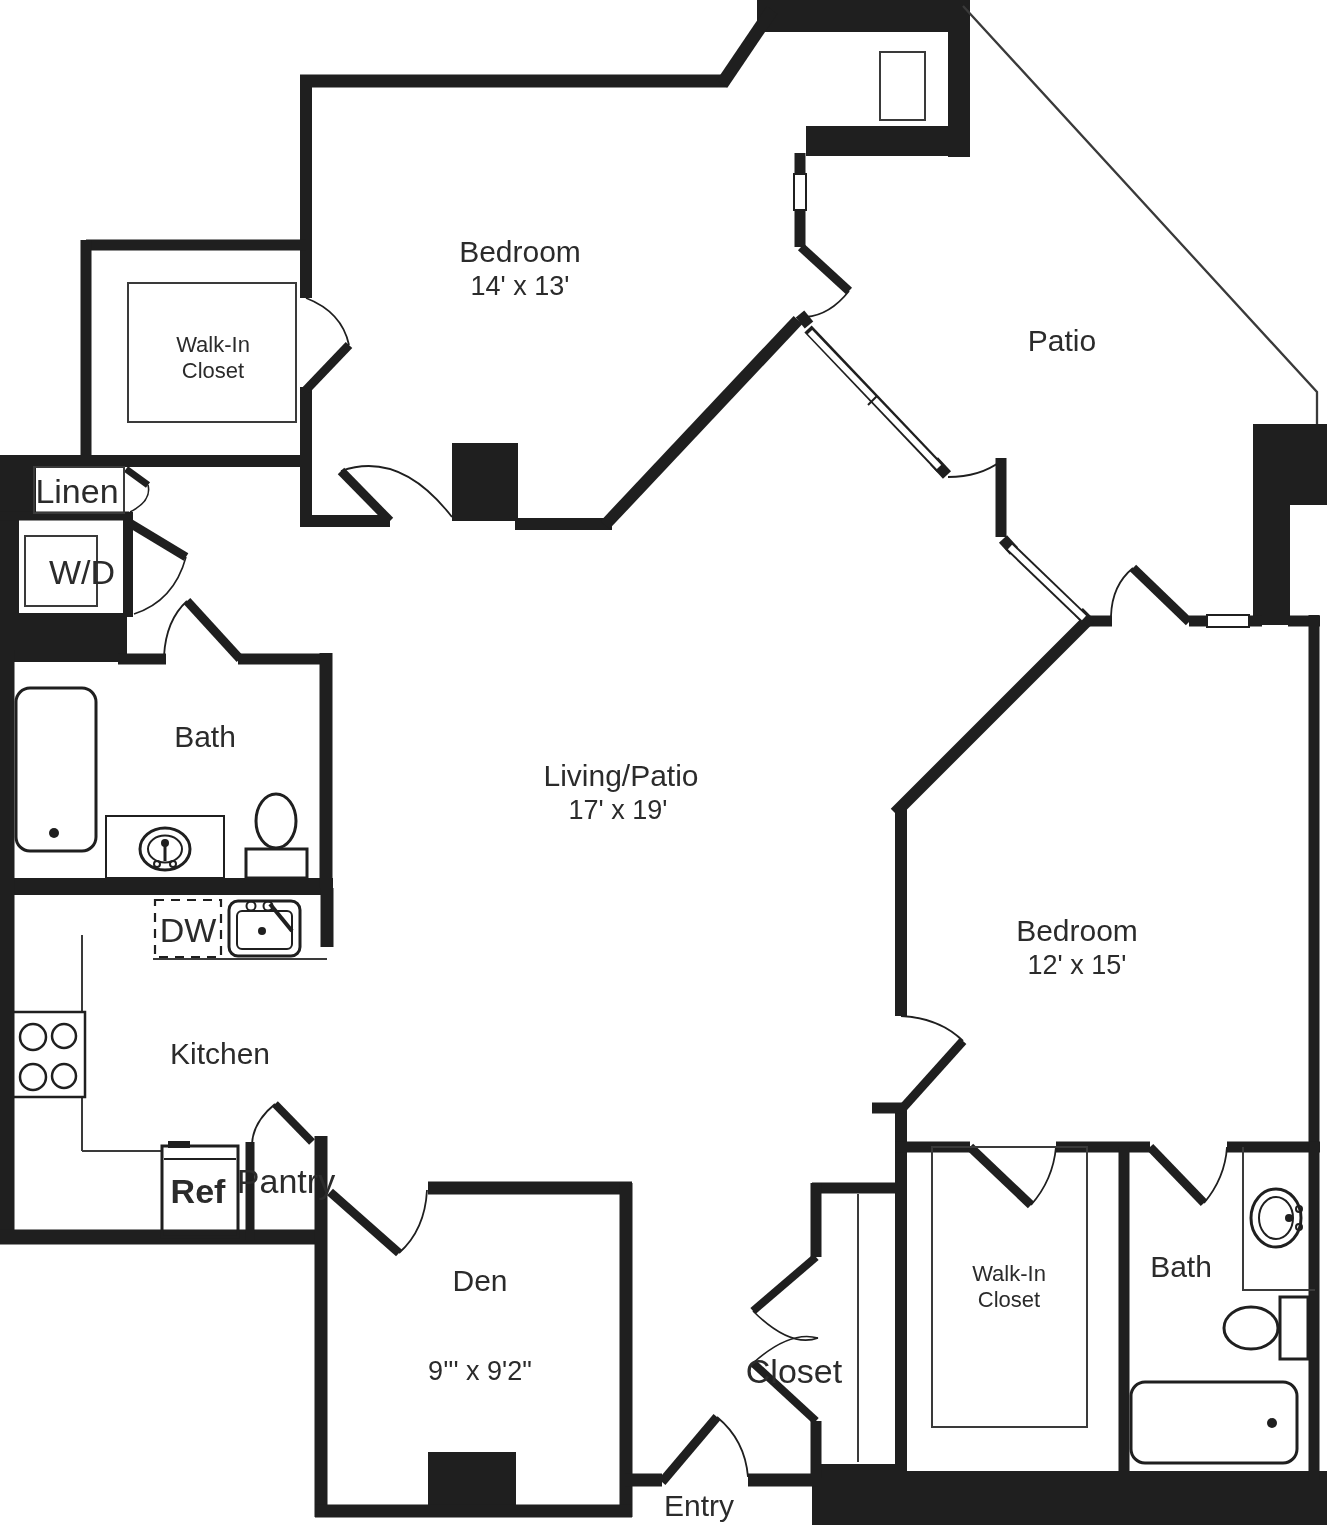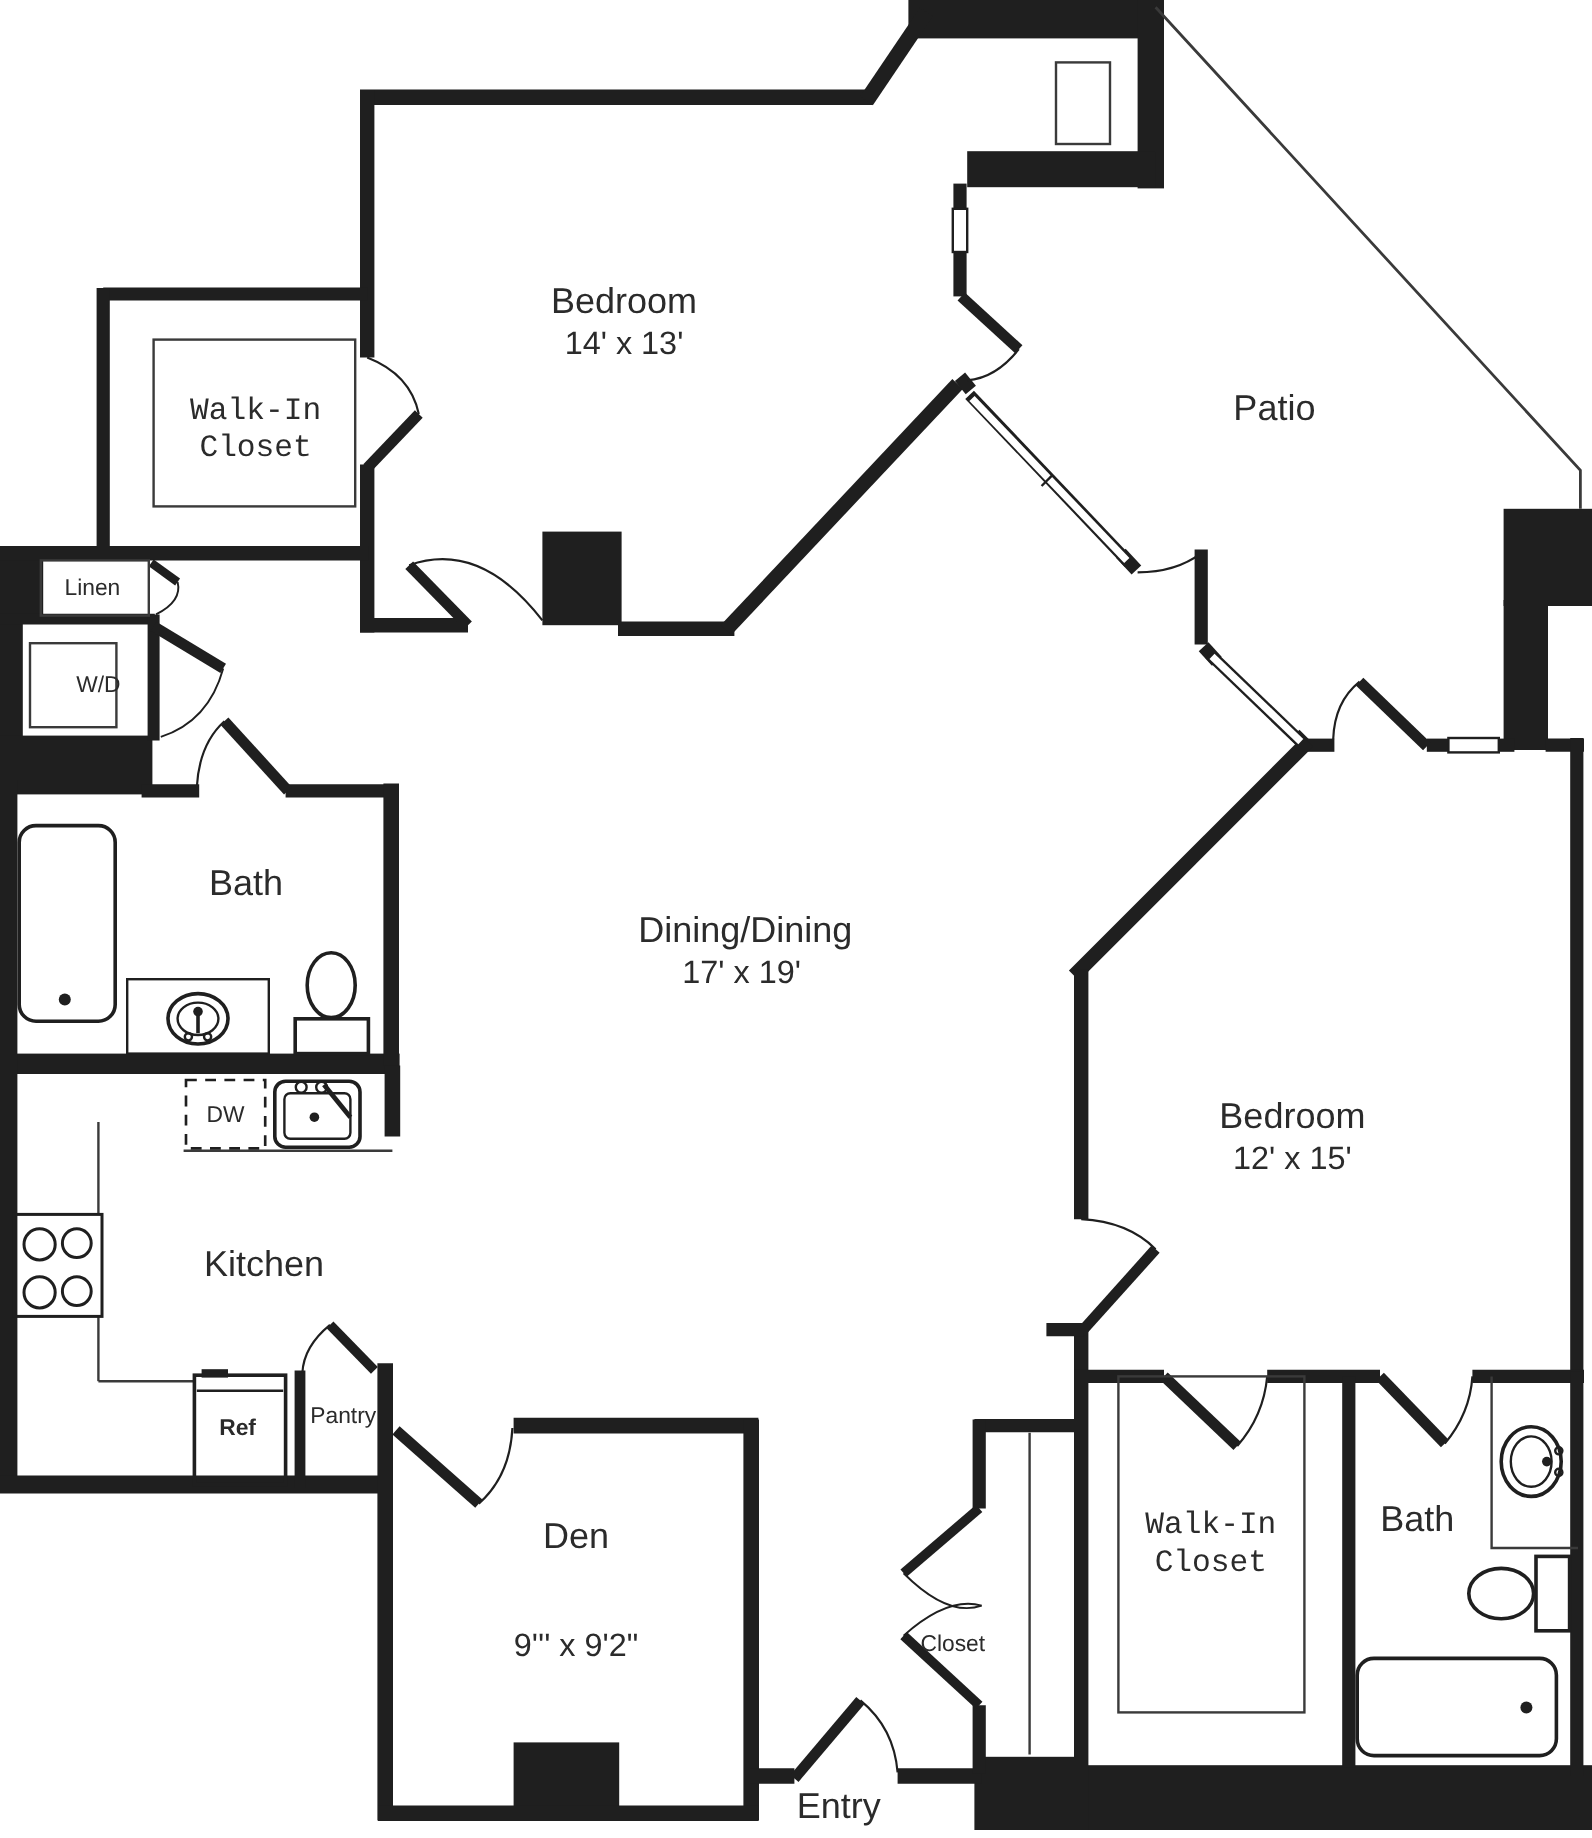--- a/index.html
+++ b/index.html
@@ -3,22 +3,22 @@
 <meta charset="utf-8">
 <style>
   html,body{margin:0;padding:0;background:#ffffff;}
   #stage{position:relative;width:1327px;height:1532px;background:#ffffff;overflow:hidden;
          font-family:"Liberation Sans", sans-serif;color:#2b2b2b;}
   #plan-svg{position:absolute;left:0;top:0;}
   .lbl{position:absolute;transform:translate(-50%,-50%);text-align:center;white-space:nowrap;
        color:#2b2b2b;line-height:1.2;}
   .room-name{font-size:30px;}
   .room-dims{font-size:27px;}
-  .small-lbl{font-size:19px;}
-  .wrap2{white-space:normal;width:130px;font-size:26px;font-family:Liberation Mono, monospace;}
+  .small-lbl{font-size:34px;}
+  .wrap2{white-space:normal;width:130px;font-size:22px;}
 </style>
 </head>
 <body>
 
 <div id="stage">
 
   <svg id="plan-svg" width="1327" height="1532" viewBox="0 0 1327 1532">
 
     <g fill="#1f1f1f" stroke="none">
       <rect x="757" y="0" width="206" height="32"></rect>
@@ -224,21 +224,21 @@
   <div class="lbl room-name" style="left:520px;top:252px;">Bedroom</div>
   <div class="lbl room-dims" style="left:520px;top:286px;">14' x 13'</div>
 
   <div class="lbl wrap2" style="left:213px;top:358px;">Walk-In Closet</div>
 
   <div class="lbl small-lbl" style="left:77px;top:491px;">Linen</div>
   <div class="lbl small-lbl" style="left:62px;top:572px;margin-left:20px;">W/D</div>
 
   <div class="lbl room-name" style="left:205px;top:737px;">Bath</div>
 
-  <div class="lbl room-name" style="left:621px;top:776px;">Dining/Dining</div>
+  <div class="lbl room-name" style="left:621px;top:776px;">Living/Patio</div>
   <div class="lbl room-dims" style="left:618px;top:810px;">17' x 19'</div>
 
   <div class="lbl room-name" style="left:1062px;top:341px;">Patio</div>
 
   <div class="lbl room-name" style="left:1077px;top:931px;">Bedroom</div>
   <div class="lbl room-dims" style="left:1077px;top:965px;text-align:right;">12' x 15'</div>
 
   <div class="lbl small-lbl" style="left:188px;top:930px;">DW</div>
   <div class="lbl room-name" style="left:196px;top:1054px;margin-left:24px;">Kitchen</div>
   <div class="lbl small-lbl" style="left:198px;top:1191px;font-weight:bold;">Ref</div>

